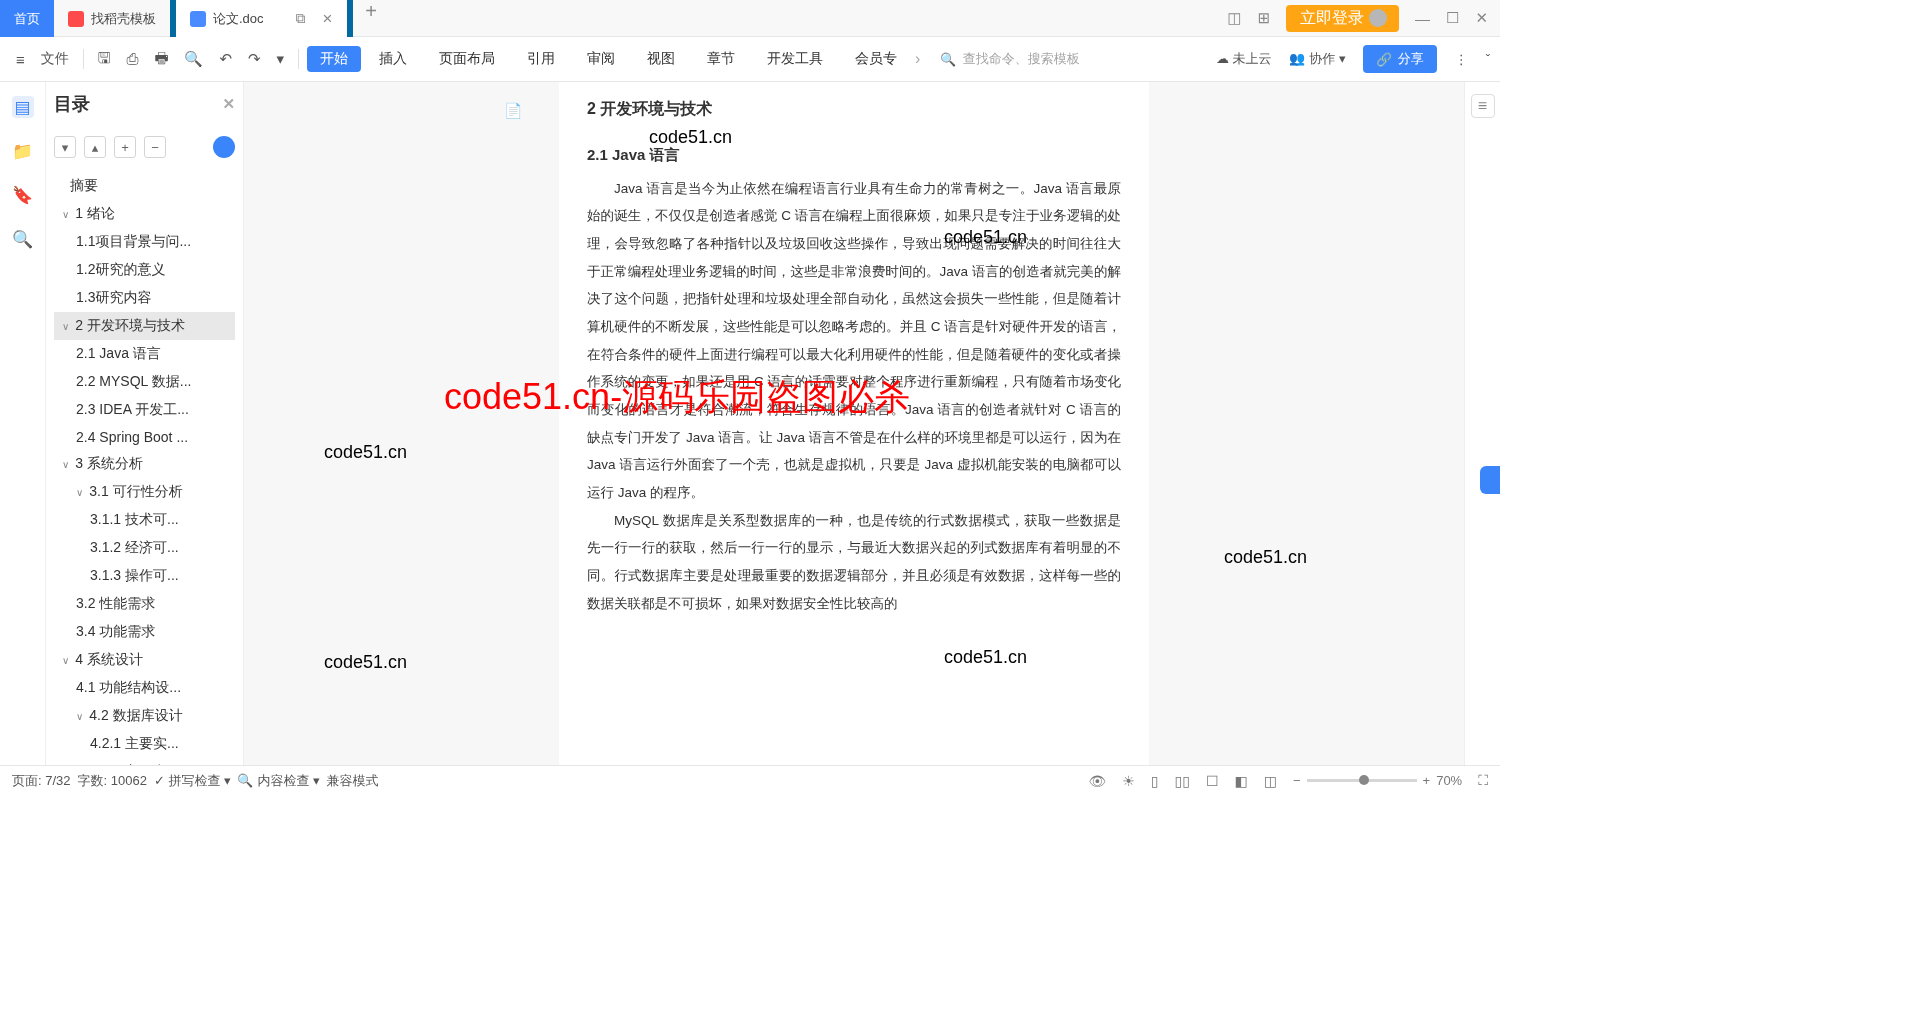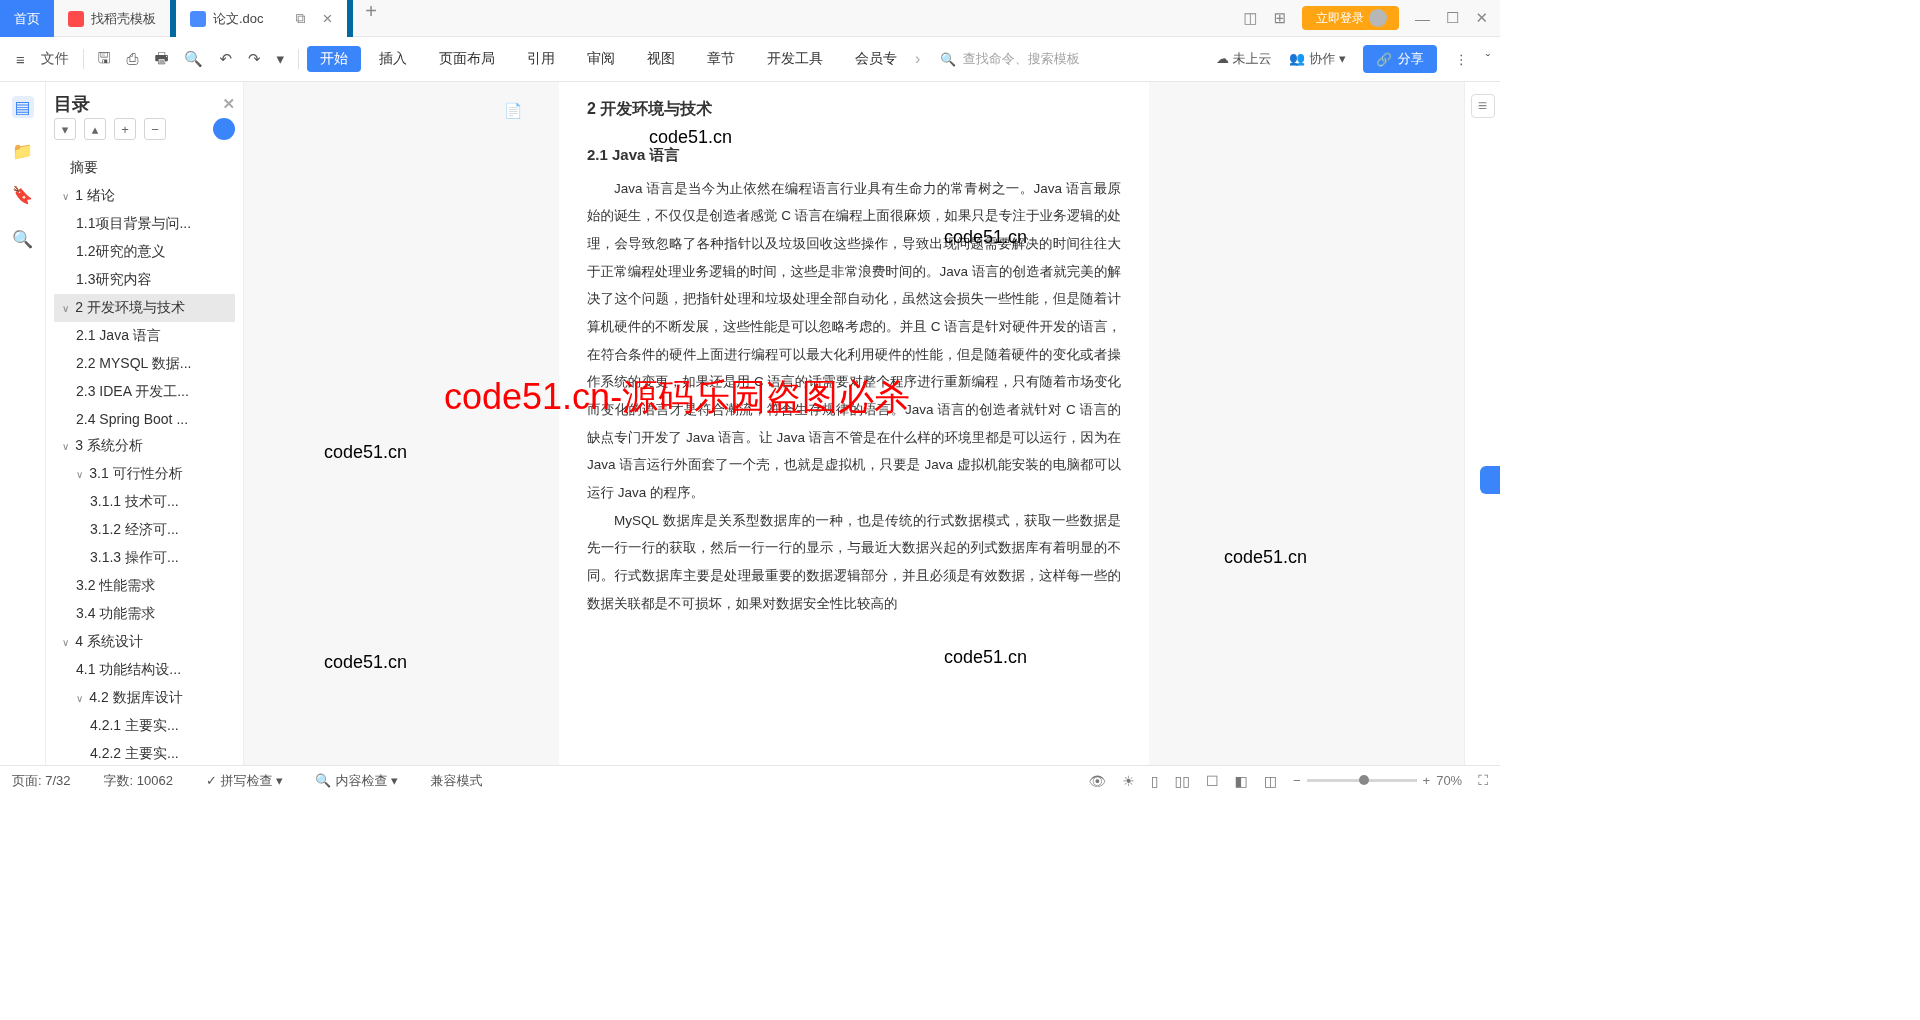--- a/index.html
+++ b/index.html
@@ -9,36 +9,36 @@
 .tab.home { background:#3a82fb; color:#fff; border:none; }
 .tab.active { background:#fff; }
 .tab-icon { width:16px; height:16px; border-radius:3px; display:inline-block; }
 .tab-icon.red { background:#fd4a4a; }
 .tab-icon.blue { background:#4a8cff; }
 .tab-restore { margin-left:25px; color:#888; font-size:14px; }
 .tab-close { margin-left:10px; color:#888; font-size:17px; }
 .tab-add { width:37px; text-align:center; color:#888; font-size:20px; }
 .winctrl { margin-left:auto; display:flex; align-items:center; gap:16px; padding-right:12px; }
 .winctrl .ico { color:#888; font-size:15px; }
-.login-btn { background:#ffa514; color:#fff; padding:3px 12px 3px 14px; border-radius:4px; font-size:12px; display:flex; align-items:center; gap:5px; }
+.login-btn { background:#ffa514; color:#fff; padding:3px 12px 3px 14px; border-radius:4px; font-size:16px; display:flex; align-items:center; gap:5px; }
 .login-btn .av { width:18px; height:18px; background:#b7b7b7; border-radius:50%; }
 .toolbar { height:45px; display:flex; align-items:center; border-bottom:1px solid #e6e6e6; padding:0 10px; gap:4px; }
 .tbico { color:#555; display:flex; align-items:center; justify-content:center; padding:0 6px; font-size:15px; }
 .tbsep { width:1px; height:20px; background:#e0e0e0; margin:0 4px; }
 .menu-item { font-size:14px; color:#333; padding:0 14px; }
 .menu-item.active { background:#3b85fb; color:#fff; padding:4px 13px; border-radius:4px; }
 .search-box { margin-left:16px; color:#a4a4a4; font-size:13px; display:flex; align-items:center; gap:6px; }
 .tb-right { margin-left:auto; display:flex; align-items:center; gap:18px; color:#555; font-size:13px; }
 .share-btn { background:#3b85fb; color:#fff; padding:5px 13px; border-radius:4px; display:flex; align-items:center; gap:5px; }
 .main { display:flex; height:683px; }
 .leftbar { width:46px; border-right:1px solid #eee; display:flex; flex-direction:column; align-items:center; gap:22px; padding-top:14px; }
 .leftbar .li { width:22px; height:22px; color:#6b6b6b; display:flex; align-items:center; justify-content:center; font-size:17px; }
 .leftbar .li.on { background:#e6eefc; border-radius:4px; color:#3b85fb; }
 .outline { width:198px; border-right:1px solid #eee; padding:10px 8px 0 8px; overflow:hidden; }
-.ol-head { display:flex; align-items:center; font-size:18px; font-weight:bold; color:#333; margin-bottom:2px; }
+.ol-head { display:flex; align-items:center; font-size:18px; font-weight:bold; color:#333; margin-bottom:20px; }
 .ol-close { margin-left:auto; color:#aaa; font-size:15px; }
 .ol-ctrls { display:flex; gap:8px; align-items:center; margin-bottom:14px; }
 .ol-ctrl { width:22px; height:22px; border:1px solid #d4d4d4; border-radius:3px; display:flex; align-items:center; justify-content:center; font-size:13px; color:#666; }
 .ol-sync { width:22px; height:22px; background:#3b85fb; border-radius:50%; margin-left:auto; }
 .ol-tree { font-size:14px; color:#333; }
 .ol-item { padding:5px 6px 5px 16px; white-space:nowrap; overflow:hidden; text-overflow:ellipsis; }
 .ol-item.l0 { padding-left:16px; }
 .ol-item.l1 { padding-left:8px; }
 .ol-item.l2 { padding-left:22px; }
 .ol-item.l3 { padding-left:36px; }
@@ -48,21 +48,21 @@
 .page { width:590px; background:#fff; margin-top:0; padding:8px 28px 20px 28px; font-size:13.5px; line-height:2.05; color:#333; text-align:justify; }
 .page h2 { font-size:16px; margin:3px 0 14px; }
 .page h3 { font-size:15px; margin:14px 0 4px; }
 .page p { text-indent:2em; }
 .wm { position:absolute; color:#000000; font-size:18px; font-family:Arial; }
 .wm-big { position:absolute; color:#ff0000; font-size:36px; font-family:Arial; font-weight:normal; }
 .doc-ico { position:absolute; left:260px; top:20px; color:#a8a8a8; font-size:15px; }
 .rightbar { width:36px; border-left:1px solid #eee; }
 .rb-btn { width:24px; height:24px; margin:12px auto 0; border:1px solid #ddd; border-radius:4px; display:flex; align-items:center; justify-content:center; color:#888; }
 .blue-flag { position:absolute; right:0; top:466px; width:20px; height:28px; background:#3b85fb; border-radius:6px 0 0 6px; }
-.statusbar { height:30px; border-top:1px solid #e6e6e6; display:flex; align-items:center; padding:0 12px; font-size:13px; color:#555; gap:33px; }
+.statusbar { height:30px; border-top:1px solid #e6e6e6; display:flex; align-items:center; padding:0 12px; font-size:13px; color:#555; gap:7px; }
 .sb-right { margin-left:auto; display:flex; align-items:center; gap:16px; color:#777; }
 .sb-ico { font-size:14px; }
 .zoom { display:flex; align-items:center; gap:6px; }
 .zoom-track { width:110px; height:3px; background:#d6d6d6; position:relative; }
 .zoom-thumb { position:absolute; left:52px; top:-4px; width:10px; height:10px; background:#888; border-radius:50%; }
 </style>
 </head>
 <body>
 
 <div class="titlebar">

